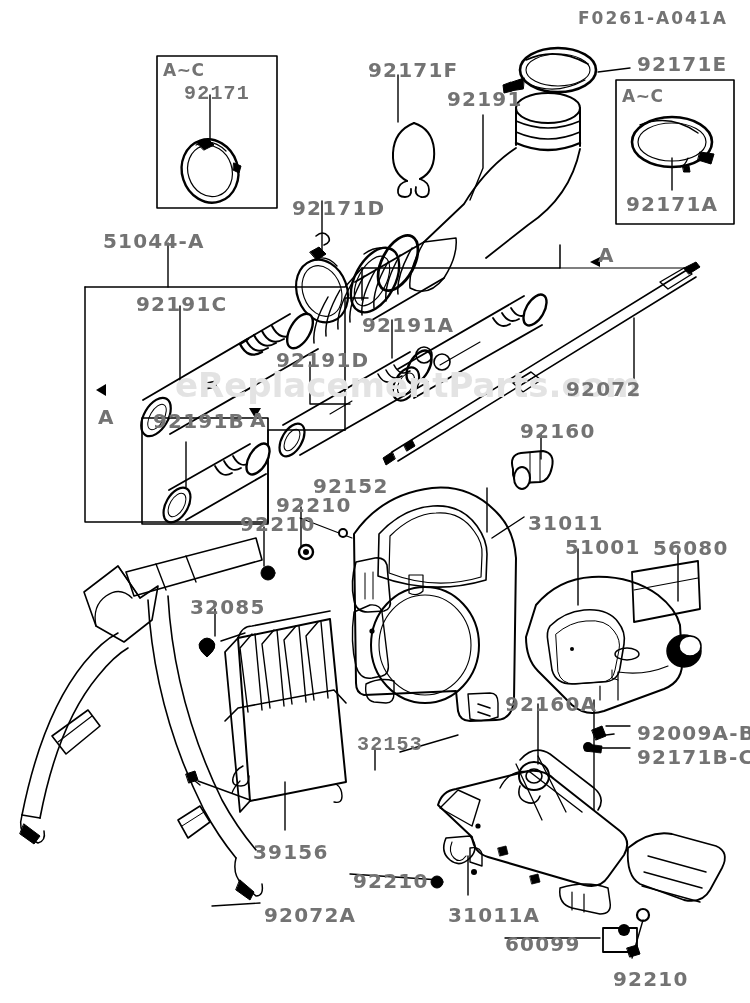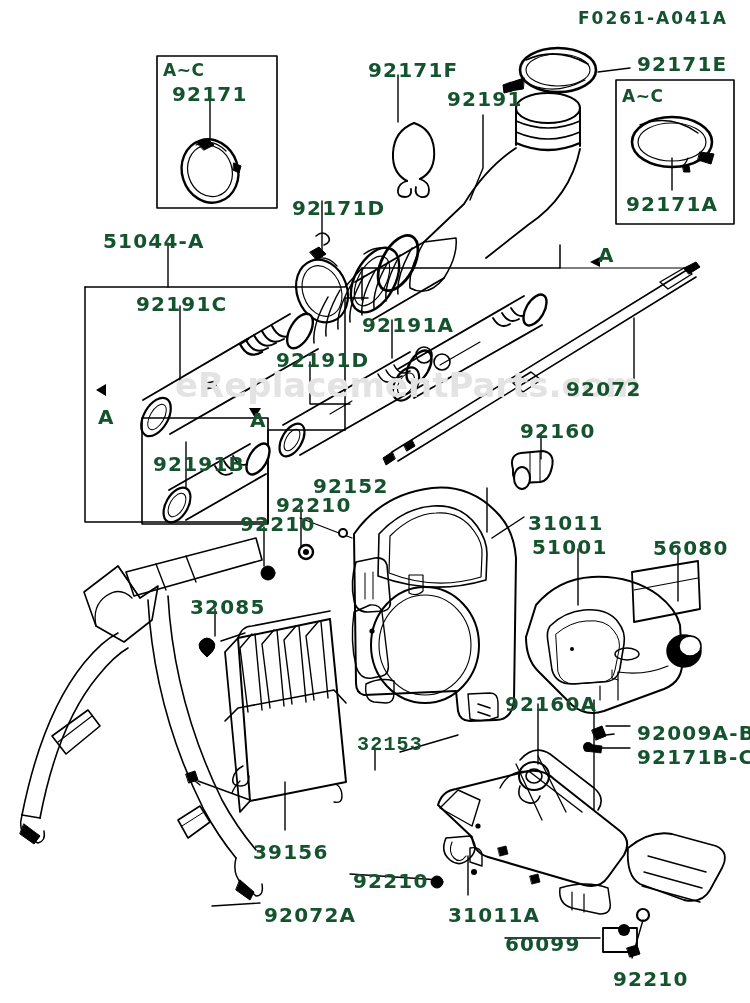--- a/index.html
+++ b/index.html
@@ -1,21 +1,21 @@
 <!DOCTYPE html>
 <html><head>
 <meta charset="utf-8">
 <title>Parts Diagram</title>
 <style>
   html,body{margin:0;padding:0;background:#ffffff;}
   body{width:750px;height:1003px;position:relative;overflow:hidden;
        font-family:"DejaVu Sans","Liberation Sans",sans-serif;}
   #stage{position:absolute;left:0;top:0;width:750px;height:1003px;}
   #stage svg{position:absolute;left:0;top:0;}
-  .lbl{position:absolute;white-space:nowrap;color:#14532d;
+  .lbl{position:absolute;white-space:nowrap;color:#737373;
        font-family:"DejaVu Sans","Liberation Sans",sans-serif;
        font-weight:700;letter-spacing:1.2px;}
   .lbl.sz-n{font-size:20px;}
   .lbl.sz-t{font-size:17px;letter-spacing:.5px;}
   .lbl.sz-h{font-size:17px;letter-spacing:2px;}
   .wm{position:absolute;left:175px;top:365px;width:420px;
       font-size:34px;font-weight:700;color:#e3e3e3;letter-spacing:0px;
       font-family:"DejaVu Sans","Liberation Sans",sans-serif;
       pointer-events:none;user-select:none;}
 </style>
@@ -380,44 +380,44 @@
     </g>
   </svg>
 
   <div class="wm">eReplacementParts.com</div>
 
   <div class="lbl sz-h" style="left:578px;top:8px;">F0261-A041A</div>
 
   <div class="lbl sz-t" style="left:163px;top:60px;">A~C</div>
   <div class="lbl sz-t" style="left:622px;top:86px;">A~C</div>
 
-  <div class="lbl sz-n" style="left:172px;top:82px;">92171</div>
+  <div class="lbl sz-n" style="left:184px;top:82px;font-family:Liberation Mono, monospace;">92171</div>
   <div class="lbl sz-n" style="left:626px;top:192px;">92171A</div>
 
   <div class="lbl sz-n" style="left:598px;top:243px;">A</div>
   <div class="lbl sz-n" style="left:98px;top:405px;">A</div>
   <div class="lbl sz-n" style="left:250px;top:408px;">A</div>
 
   <div id="label-layer">
       <div class="lbl sz-n" style="left: 368px; top: 58px;">92171F</div>
       <div class="lbl sz-n" style="left: 447px; top: 87px;">92191</div>
       <div class="lbl sz-n" style="left: 637px; top: 52px;">92171E</div>
       <div class="lbl sz-n" style="left: 292px; top: 196px;">92171D</div>
       <div class="lbl sz-n" style="left: 103px; top: 229px;">51044-A</div>
       <div class="lbl sz-n" style="left: 136px; top: 292px;">92191C</div>
       <div class="lbl sz-n" style="left: 362px; top: 305px; margin-top: 8px;">92191A</div>
       <div class="lbl sz-n" style="left: 276px; top: 348px;">92191D</div>
       <div class="lbl sz-n" style="left: 566px; top: 377px;">92072</div>
-      <div class="lbl sz-n" style="left: 153px; top: 452px;">92191B</div>
+      <div class="lbl sz-n" style="left: 153px; top: 409px;">92191B</div>
       <div class="lbl sz-n" style="left: 520px; top: 419px;">92160</div>
       <div class="lbl sz-n" style="left: 313px; top: 474px;">92152</div>
       <div class="lbl sz-n" style="left: 276px; top: 493px;">92210</div>
       <div class="lbl sz-n" style="left: 240px; top: 512px;">92210</div>
       <div class="lbl sz-n" style="left: 528px; top: 511px;">31011</div>
-      <div class="lbl sz-n" style="left: 532px; top: 535px;">51001</div>
+      <div class="lbl sz-n" style="left: 565px; top: 535px;">51001</div>
       <div class="lbl sz-n" style="left: 653px; top: 536px;">56080</div>
       <div class="lbl sz-n" style="left: 190px; top: 595px;">32085</div>
       <div class="lbl sz-n" style="left: 505px; top: 692px;">92160A</div>
       <div class="lbl sz-n" style="left: 637px; top: 721px;">92009A-B</div>
       <div class="lbl sz-n" style="left: 637px; top: 745px;">92171B-C</div>
       <div class="lbl sz-n" style="left: 357px; top: 733px; font-family: Liberation Mono, monospace;">32153</div>
       <div class="lbl sz-n" style="left: 253px; top: 840px;">39156</div>
       <div class="lbl sz-n" style="left: 353px; top: 869px;">92210</div>
       <div class="lbl sz-n" style="left: 448px; top: 903px;">31011A</div>
       <div class="lbl sz-n" style="left: 264px; top: 903px;">92072A</div>

